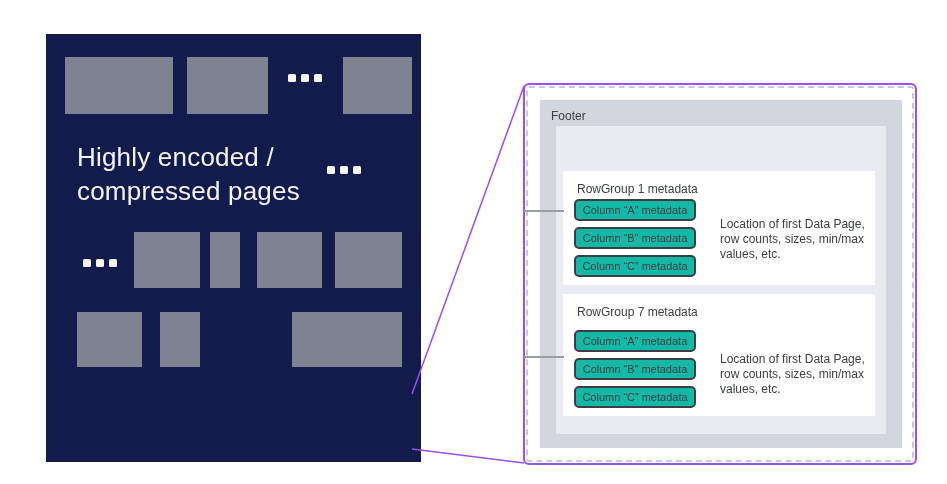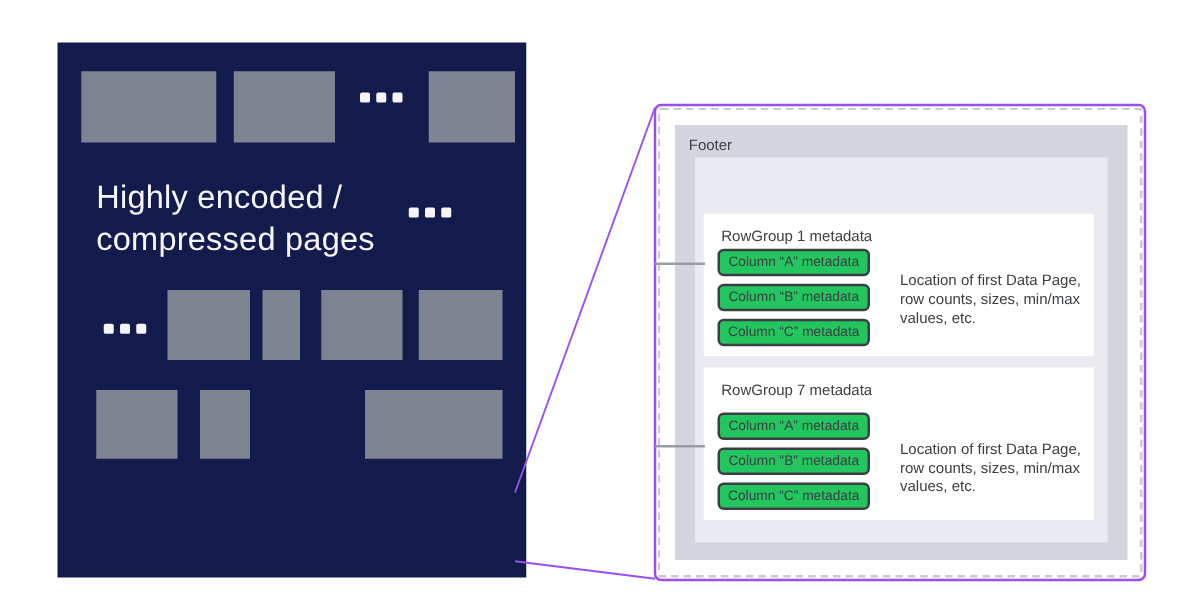--- a/index.html
+++ b/index.html
@@ -50,21 +50,21 @@
   .footer-label { position:absolute; left:11px; top:9px; font-size:12px; color:#3c4043; }
 
   .file-box { position:absolute; left:16px; top:26px; width:330px; height:308px; background:#eaebf0; }
   .file-label { position:absolute; left:12px; top:11px; font-size:12px; color:#3c4043; }
 
   .rowgroup { position:absolute; left:7px; width:312px; background:#ffffff; }
   .rg1 { top:28px;  height:114px;margin-top:17px; }
   .rg2 { top:168px; height:122px; }
 
   .rg-title { position:absolute; left:14px; top:11px; font-size:12px; color:#3c4043; }
-  .col-box { position:absolute; left:11px; width:122px; height:22px; background:#22c55e;
+  .col-box { position:absolute; left:11px; width:122px; height:22px; background:#14b8a6;
     border:2px solid #3a3f45; border-radius:5px; display:flex; align-items:center;
     justify-content:center; font-size:11px; color:#3c4043; white-space:nowrap; }
   .rg1 .cb1 { top:28px; } .rg1 .cb2 { top:56px; } .rg1 .cb3 { top:84px; }
   .rg2 .cb1 { top:36px; } .rg2 .cb2 { top:64px; } .rg2 .cb3 { top:92px; }
 
   .rg-note { position:absolute; left:157px; width:160px; font-size:12px; line-height:15px; color:#3c4043; }
   .rg1 .rg-note { top:46px; }
   .rg2 .rg-note { top:58px; }
   .rg-note span { display:block; }
 

